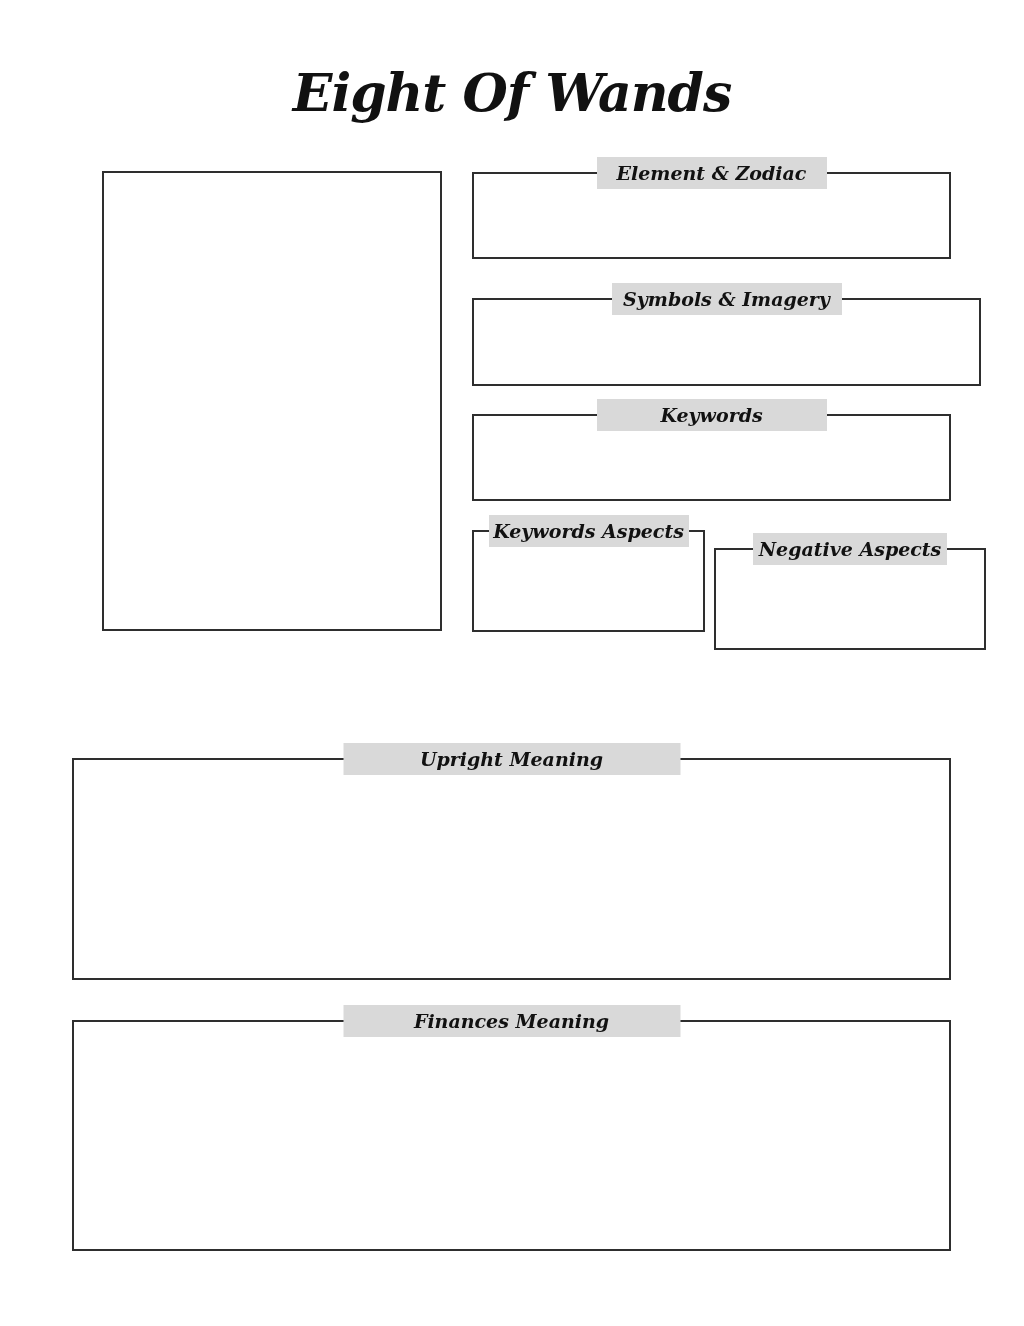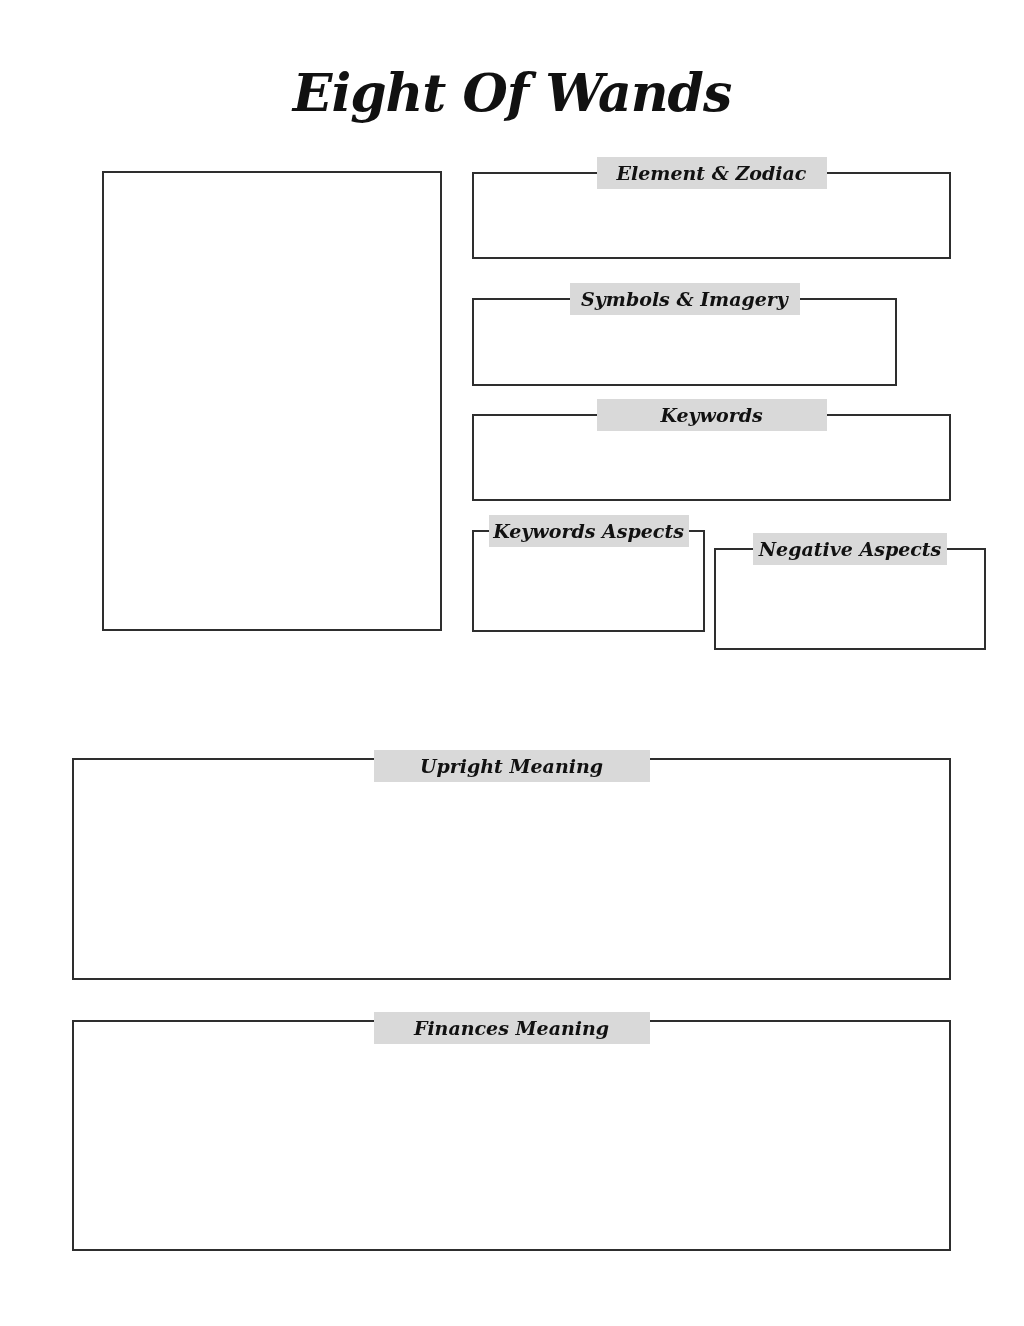--- a/index.html
+++ b/index.html
@@ -43,24 +43,24 @@
     height:32px;
     background:var(--label-bg);
     display:flex;align-items:center;justify-content:center;
     font-style:italic;font-weight:700;
     font-size:19px;white-space:nowrap;
     z-index:2;
   }
   .tag-w230{width:230px;}
   .tag-w200{width:200px;}
   .tag-w194{width:194px;}
-  .tag-w320{width:276px;margin-top:7px;}
+  .tag-w320{width:337px;}
 
   .panel-element{left:472px;top:172px;width:479px;height:87px;}
-  .panel-symbols{left:472px;top:298px;width:425px;height:88px;}
+  .panel-symbols{left:472px;top:298px;width:509px;height:88px;}
   .panel-keywords{left:472px;top:414px;width:479px;height:87px;}
   .panel-positive{left:472px;top:530px;width:233px;height:102px;}
   .panel-negative{left:714px;top:548px;width:272px;height:102px;}
   .panel-upright{left:72px;top:758px;width:879px;height:222px;}
   .panel-reversal{left:72px;top:1020px;width:879px;height:231px;}
 
   .cat-row{
     position:absolute;left:75px;top:676px;
     width:876px;height:40px;
     display:flex;

